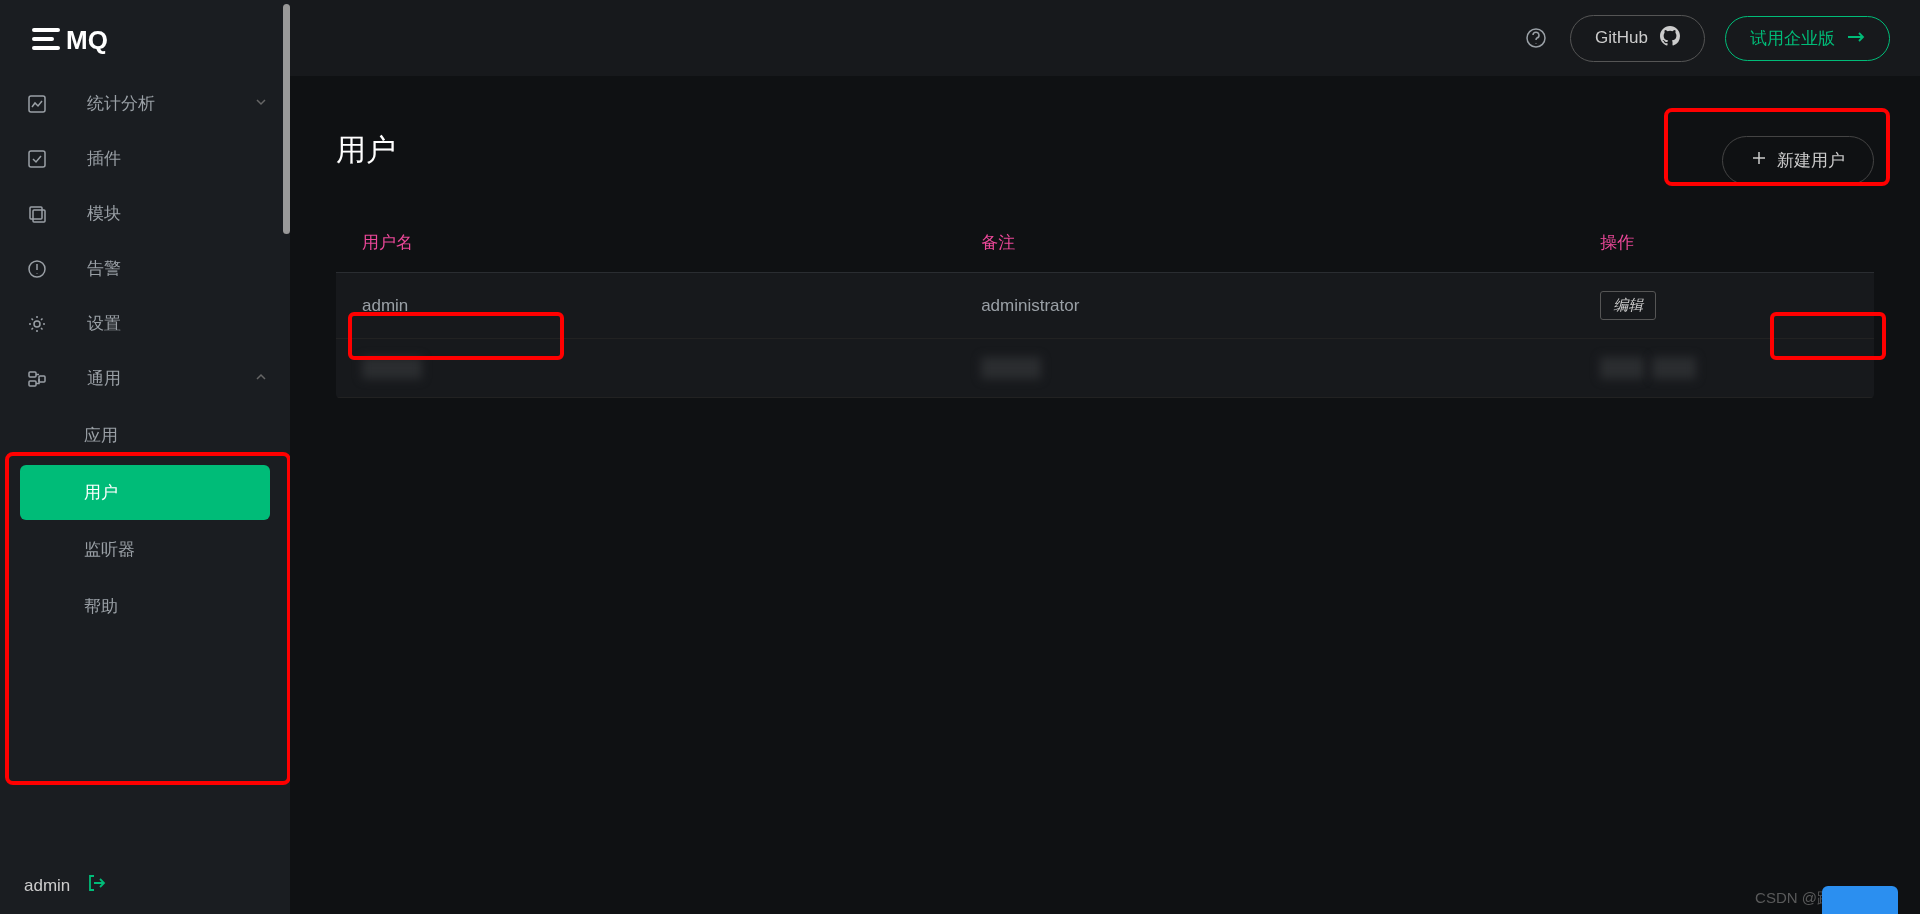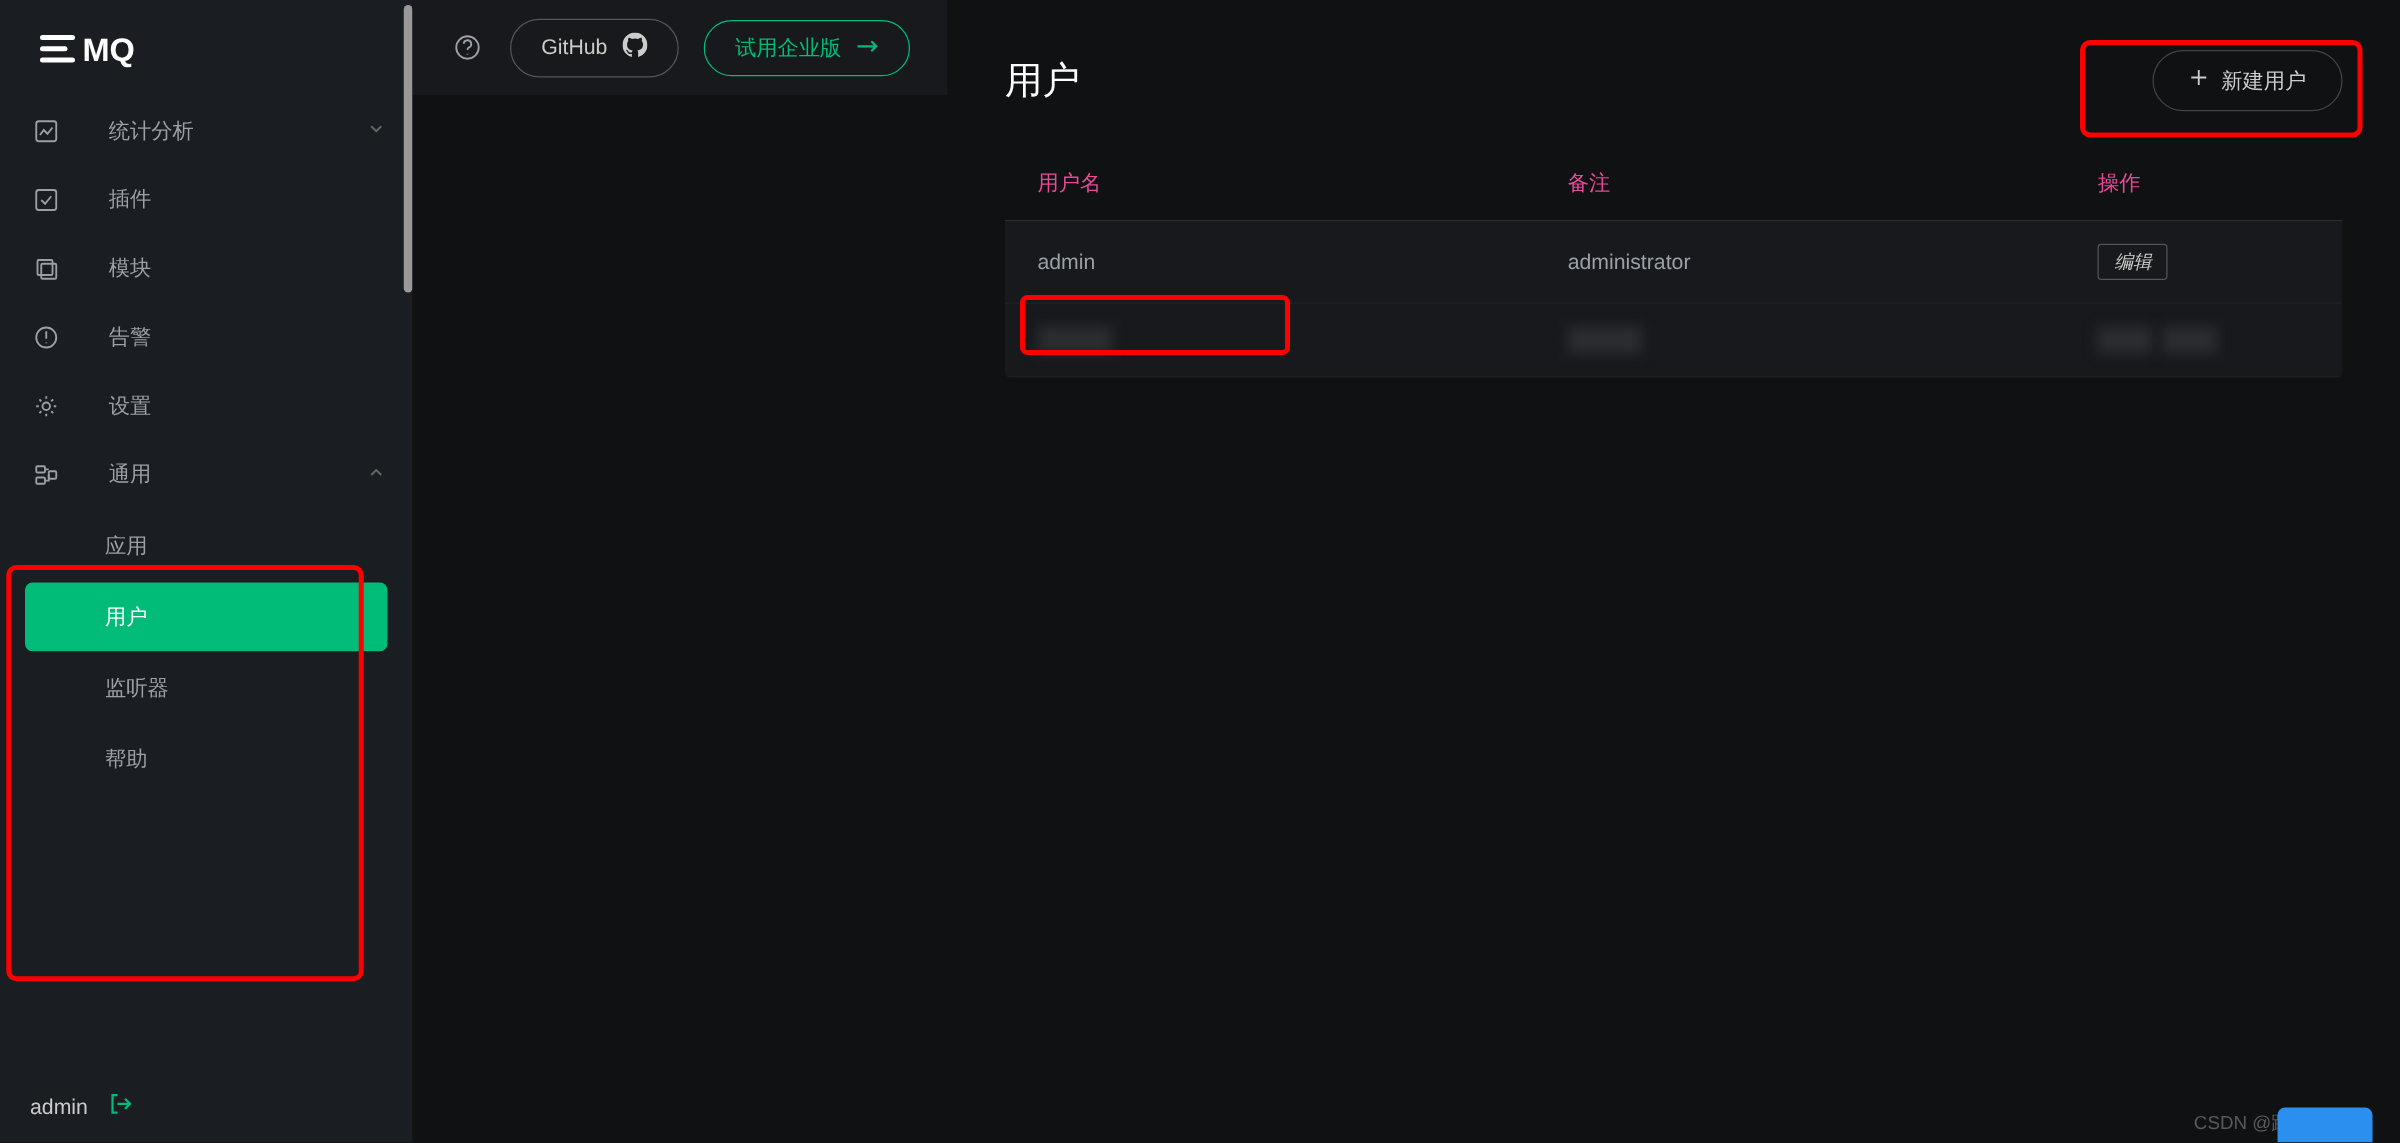--- a/index.html
+++ b/index.html
@@ -6,21 +6,21 @@
 body {
   background: #131517;
   color: #ccc;
   font-family: -apple-system, BlinkMacSystemFont, "Segoe UI", sans-serif;
   width: 1920px;
   height: 914px;
   overflow: hidden;
 }
 .app { display: flex; height: 100%; }
 .sidebar {
-  width: 330px;
+  width: 290px;
   background: #1a1d21;
   display: flex;
   flex-direction: column;
   flex-shrink: 0;
 }
 .sidebar-top { flex: 1; overflow-y: auto; position: relative; }
 .logo { padding: 24px 32px 18px; }
 .logo svg { width: 110px; height: 30px; }
 .nav-item {
   display: flex;
@@ -73,21 +73,21 @@
   height: 100%;
 }
 .scrollbar-thumb {
   position: absolute;
   right: 0; top: 4px;
   width: 7px;
   height: 230px;
   background: #999;
   border-radius: 4px;
 }
-.main { flex: 1; display: flex; flex-direction: row; background: #0f1113; min-width: 0; }
+.main { flex: 1; display: flex; flex-direction: column; background: #0f1113; min-width: 0; }
 .topbar {
   height: 76px;
   display: flex;
   align-items: center;
   justify-content: flex-end;
   padding: 0 30px;
   gap: 20px;
   background: #17191c;
 }
 .icon-btn {
@@ -112,20 +112,21 @@
 .page-header { display: flex; align-items: center; justify-content: space-between; margin-bottom: 28px; }
 .page-title { color: #fff; font-size: 30px; font-weight: 400; }
 .create-btn {
   border: 1px solid #444;
   border-radius: 999px;
   padding: 12px 28px;
   color: #ccc;
   display: inline-flex; align-items: center; gap: 10px;
   cursor: pointer;
   font-size: 17px;
+  margin-top: 20px;
 }
 .table {
   background: #17191c;
   border-radius: 4px;
   overflow: hidden;
 }
 .thead, .trow {
   display: grid;
   grid-template-columns: 5fr 5fr 2fr;
   align-items: center;

